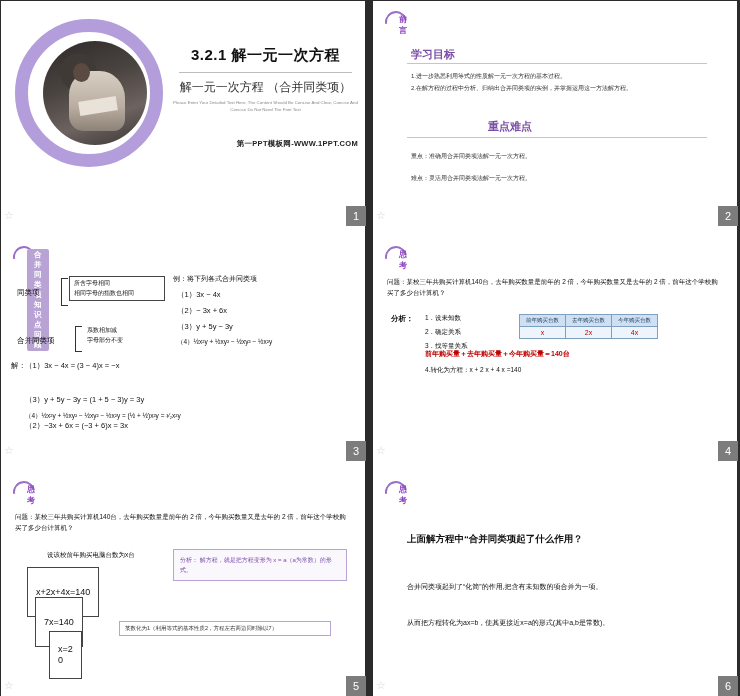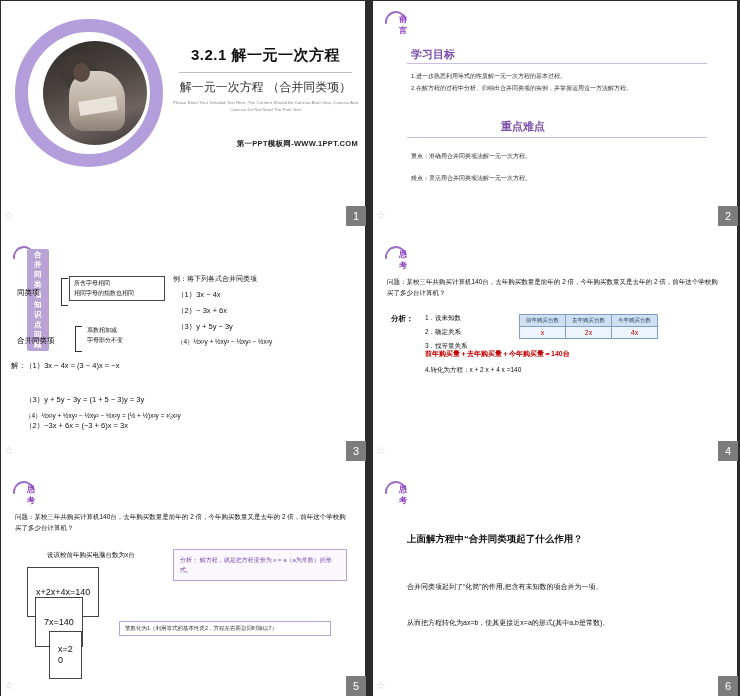--- a/index.html
+++ b/index.html
@@ -93,21 +93,21 @@
   }
   .rib.filled .txt{
     background:#b9a3d4;color:#ffffff;padding:1px 7px;border-radius:2px;
     font-size:7.5px;
   }
 
   
   .s2 .h1{position:absolute;left:38px;top:46px;font-size:11px;color:#7b4fa8;font-weight:bold;}
   .s2 .uline{position:absolute;height:1px;background:#cdbde0;}
   .s2 .p{position:absolute;font-size:6px;color:#333;line-height:1.7;}
-  .s2 .h2{position:absolute;left:128px;top:118px;font-size:11px;color:#7b4fa8;font-weight:bold;}
+  .s2 .h2{position:absolute;left:115px;top:118px;font-size:11px;color:#7b4fa8;font-weight:bold;}
 
   
   .s3 .lbl{position:absolute;font-size:7.5px;color:#111;}
   .s3 .brace{
     position:absolute;width:7px;border:1.4px solid #333;border-right:none;
     box-sizing:border-box;
   }
   .s3 .box{
     position:absolute;border:1px solid #444;font-size:6px;color:#111;
     padding:2px 4px;line-height:1.6;background:#fff;

